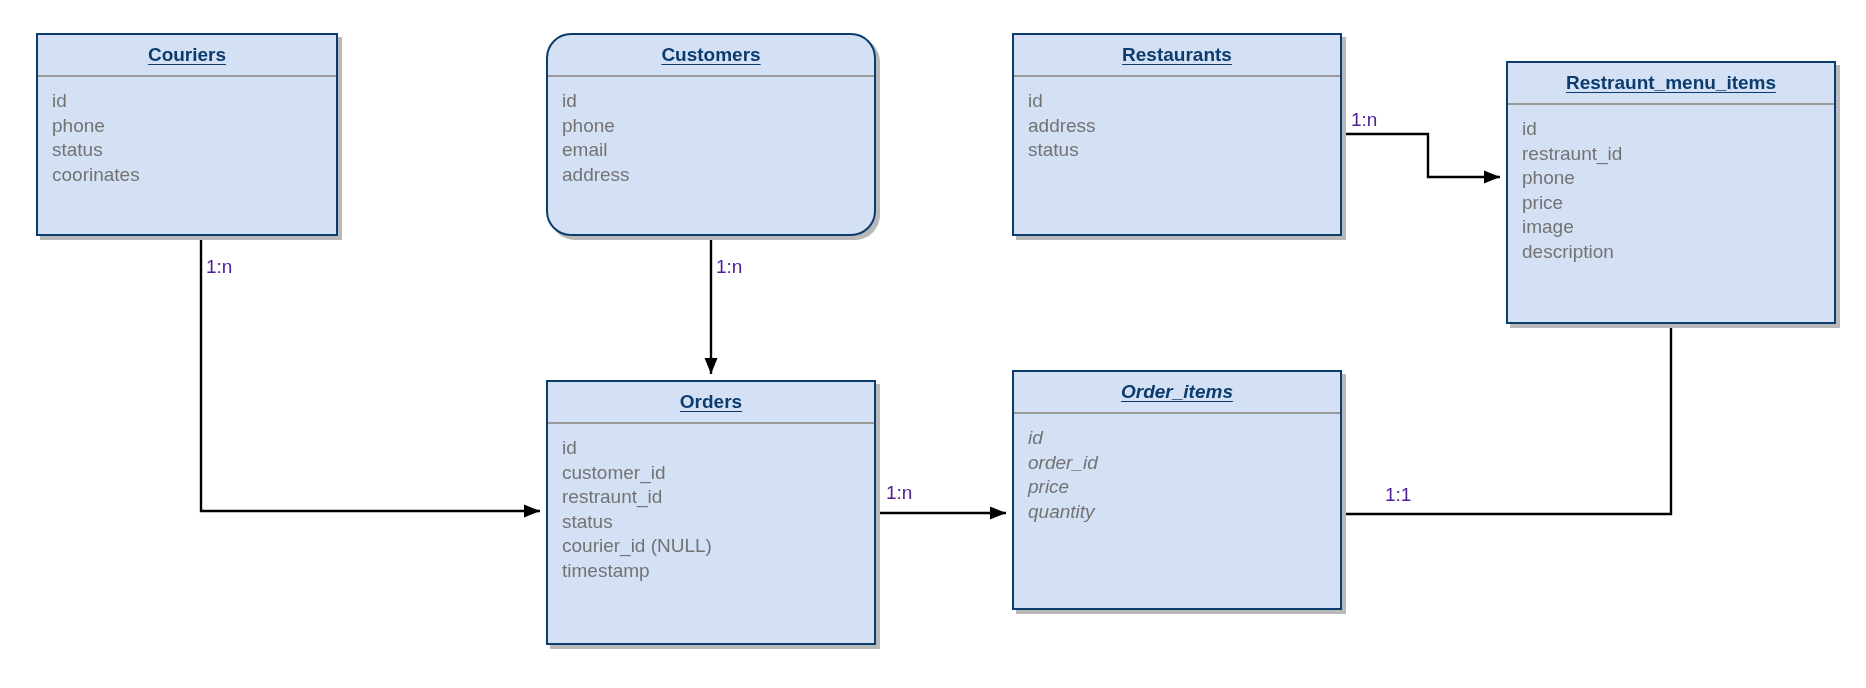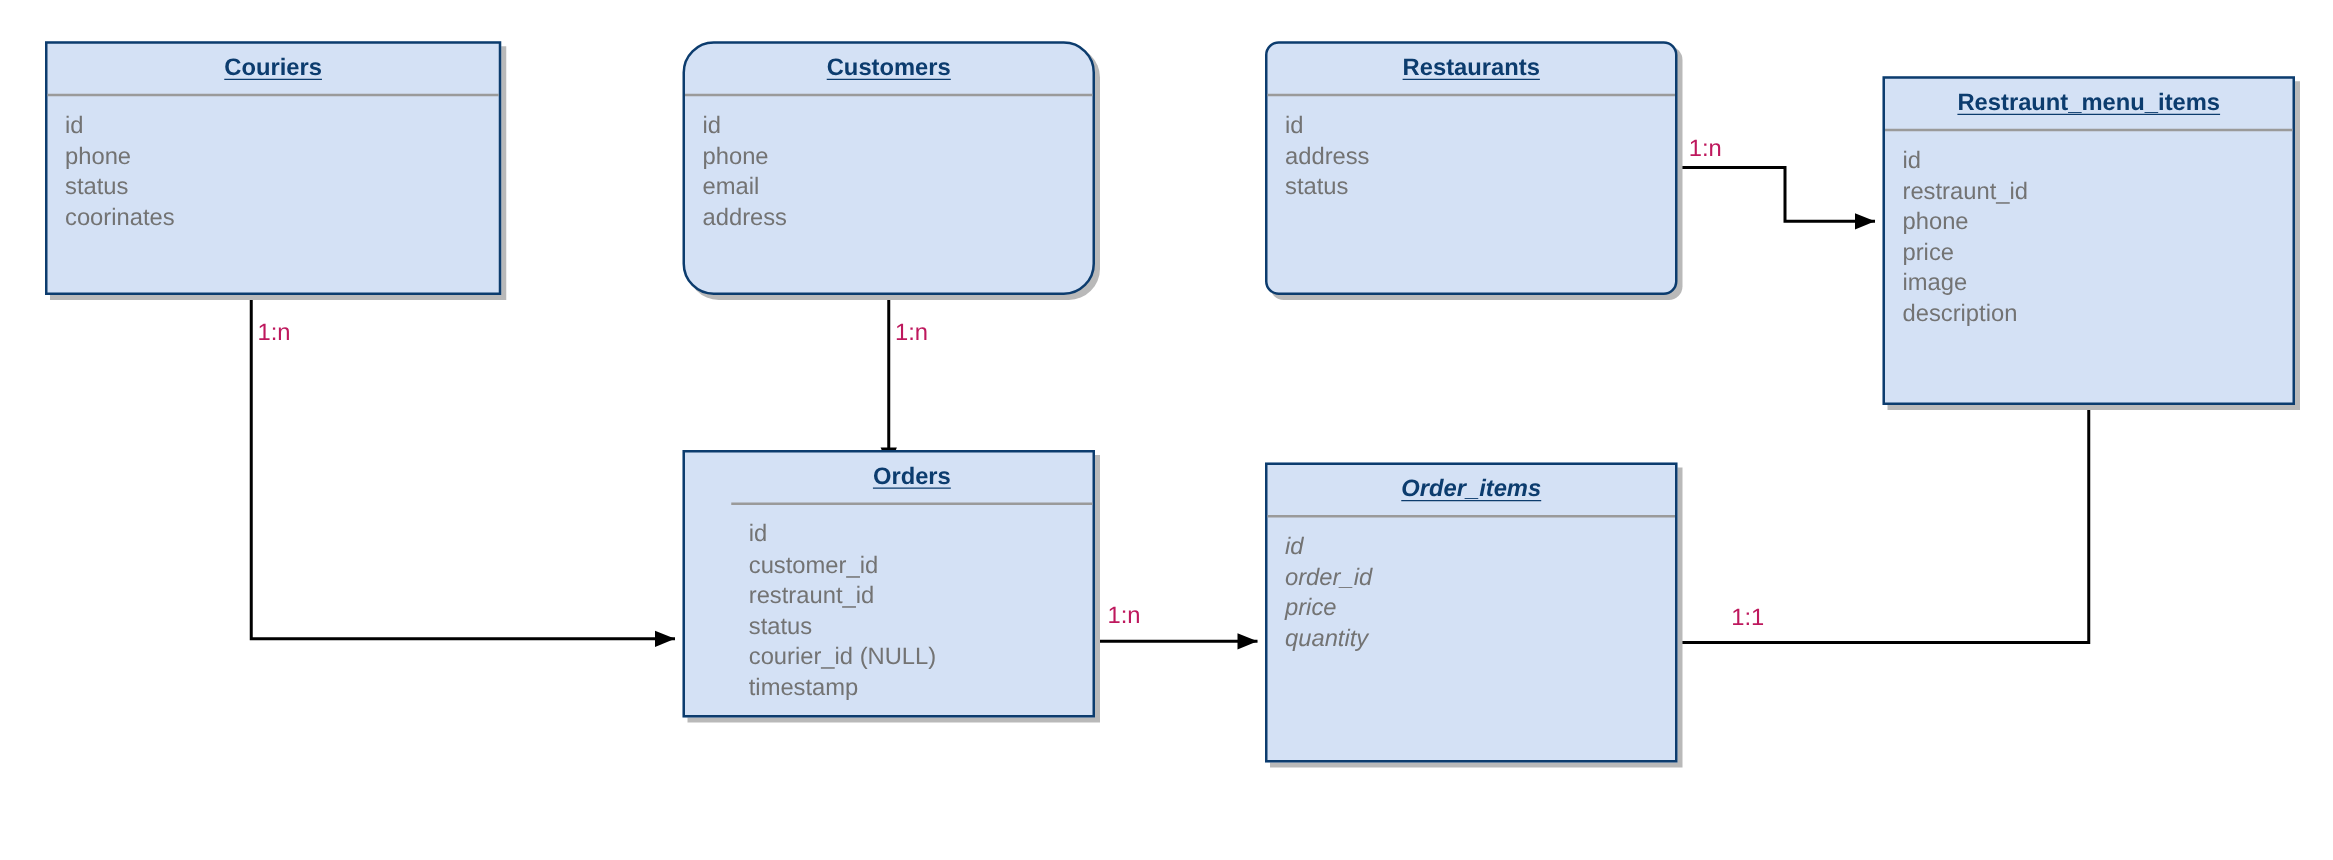--- a/index.html
+++ b/index.html
@@ -54,21 +54,21 @@
   }
   .entity-field {
     font-size: 19px;
     line-height: 24.5px;
     color: #737373;
     white-space: nowrap;
   }
   .card-label {
     position: absolute;
     font-size: 19px;
-    color: #be185d;
+    color: #4c1d95;
     white-space: nowrap;
     line-height: 1;
   }
 </style>
 </head>
 <body>
 
 <div id="canvas">
 
   <svg id="edge-layer" viewBox="0 0 1866 688" xmlns="http://www.w3.org/2000/svg">
@@ -78,62 +78,62 @@
       <polygon points="711 374 704.5 358 717.5 358" fill="#000000"></polygon>
       <path d="M 1344 134 L 1428 134 L 1428 177 L 1500 177" fill="none" stroke="#000000" stroke-width="2.4"></path>
       <polygon points="1500 177 1484 170.5 1484 183.5" fill="#000000"></polygon>
       <path d="M 878 513 L 1006 513" fill="none" stroke="#000000" stroke-width="2.4"></path>
       <polygon points="1006 513 990 506.5 990 519.5" fill="#000000"></polygon>
       <path d="M 1344 514 L 1671 514 L 1671 304" fill="none" stroke="#000000" stroke-width="2.4"></path>
       <polygon points="1671 304 1664.5 320 1677.5 320" fill="#000000"></polygon>
     </svg>
 
   <div id="entity-layer">
-      <div class="entity" style="left: 36px; top: 33px; width: 365px; height: 203px;">
+      <div class="entity" style="left: 36px; top: 33px; width: 302px; height: 203px;">
         <div class="entity-title">Couriers</div>
         <div class="entity-divider"></div>
         <div class="entity-fields">
           <div class="entity-field">id</div>
           <div class="entity-field">phone</div>
           <div class="entity-field">status</div>
           <div class="entity-field">coorinates</div>
         </div>
       </div>
       <div class="entity" style="left: 546px; top: 33px; width: 330px; height: 203px; border-radius: 25px;">
         <div class="entity-title">Customers</div>
         <div class="entity-divider"></div>
         <div class="entity-fields">
           <div class="entity-field">id</div>
           <div class="entity-field">phone</div>
           <div class="entity-field">email</div>
           <div class="entity-field">address</div>
         </div>
       </div>
-      <div class="entity" style="left: 1012px; top: 33px; width: 330px; height: 203px; border-radius: 11px;">
+      <div class="entity" style="left: 1012px; top: 33px; width: 330px; height: 203px;">
         <div class="entity-title">Restaurants</div>
         <div class="entity-divider"></div>
         <div class="entity-fields">
           <div class="entity-field">id</div>
           <div class="entity-field">address</div>
           <div class="entity-field">status</div>
         </div>
       </div>
       <div class="entity" style="left: 1506px; top: 33px; width: 330px; height: 263px; margin-top: 28px;">
         <div class="entity-title">Restraunt_menu_items</div>
         <div class="entity-divider"></div>
         <div class="entity-fields">
           <div class="entity-field">id</div>
           <div class="entity-field">restraunt_id</div>
           <div class="entity-field">phone</div>
           <div class="entity-field">price</div>
           <div class="entity-field">image</div>
           <div class="entity-field">description</div>
         </div>
       </div>
-      <div class="entity" style="left: 546px; top: 360px; width: 330px; height: 214px; padding-left: 37px;">
+      <div class="entity" style="left: 546px; top: 380px; width: 330px; height: 265px;">
         <div class="entity-title">Orders</div>
         <div class="entity-divider"></div>
         <div class="entity-fields">
           <div class="entity-field">id</div>
           <div class="entity-field">customer_id</div>
           <div class="entity-field">restraunt_id</div>
           <div class="entity-field">status</div>
           <div class="entity-field">courier_id (NULL)</div>
           <div class="entity-field">timestamp</div>
         </div>

